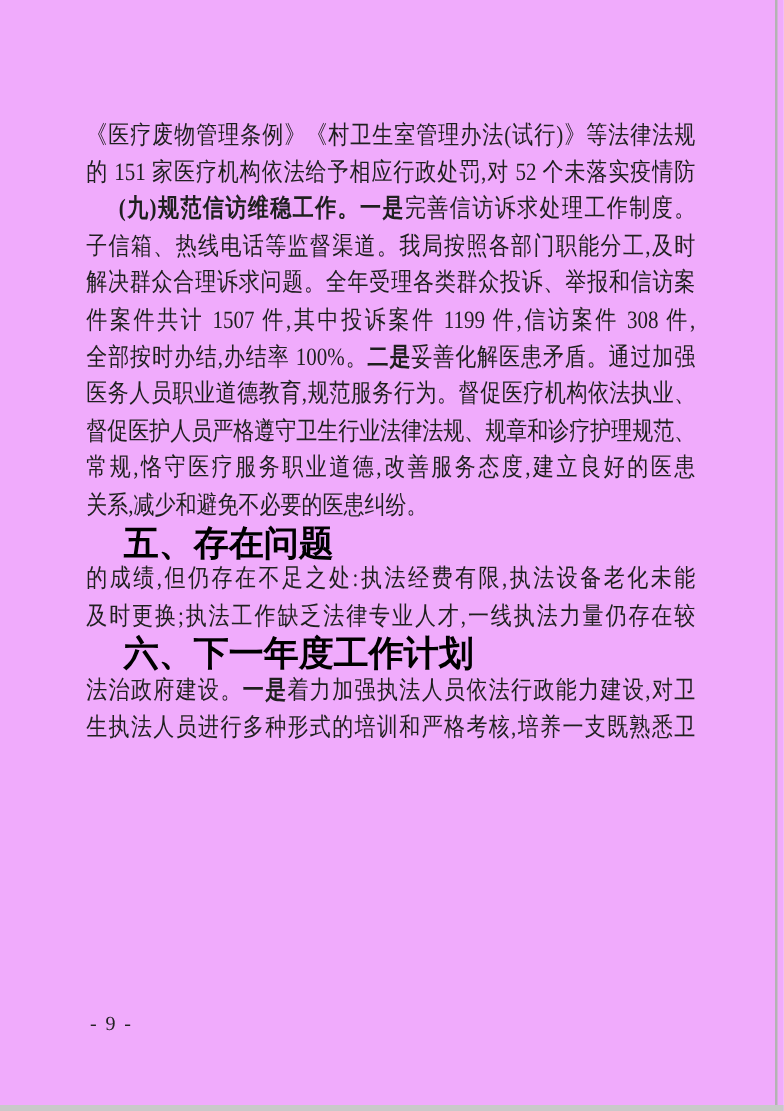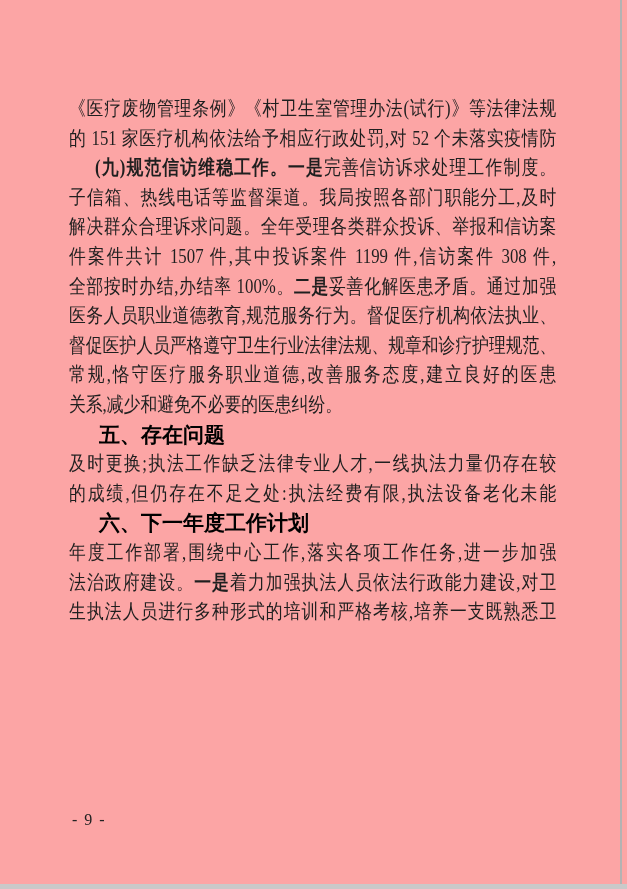--- a/index.html
+++ b/index.html
@@ -32,37 +32,37 @@
   }
   .line.just .inner{text-align-last:justify;}
   .line.indent{padding-left:26px;}
   .line.indent .inner{width:549px;}
   .line.heading{padding-left:30px;}
   .line.heading .inner{
     transform:none;
     width:auto;
     font-family:"Liberation Sans","DejaVu Sans",sans-serif;
     font-weight:700;
-    font-size:21px;
+    font-size:28px;
     color:#000000;
     text-align-last:auto;
   }
   .b{font-weight:700;}
 
   .page-num{
     position:absolute;left:72px;top:810px;
     font-size:16px;line-height:20px;color:#222222;
     letter-spacing:1.5px;
     font-family:"Liberation Serif","DejaVu Serif",serif;
   }
 </style>
 </head>
 <body>
 
-<div class="screen" style="background: #fca5a5;">
+<div class="screen" style="background: #f0abfc;">
   <div class="doc-body">
       <div class="line just">
         <div class="inner"><span>《医疗废物管理条例》《村卫生室管理办法(试行)》等法律法规</span></div>
       </div>
       <div class="line just">
         <div class="inner"><span>的 151 家医疗机构依法给予相应行政处罚,对 52 个未落实疫情防</span></div>
       </div>
       <div class="line indent just">
         <div class="inner"><span class="b">(九)规范信访维稳工作。一是</span><span>完善信访诉求处理工作制度。</span></div>
       </div>
@@ -87,30 +87,27 @@
       <div class="line just">
         <div class="inner"><span>常规,恪守医疗服务职业道德,改善服务态度,建立良好的医患</span></div>
       </div>
       <div class="line">
         <div class="inner"><span>关系,减少和避免不必要的医患纠纷。</span></div>
       </div>
       <div class="line heading">
         <div class="inner"><span class="b">五、存在问题</span></div>
       </div>
       <div class="line just">
-        <div class="inner"><span>及时更换;执法工作缺乏法律专业人才,一线执法力量仍存在较</span></div>
+        <div class="inner"><span>的成绩,但仍存在不足之处:执法经费有限,执法设备老化未能</span></div>
       </div>
       <div class="line just">
-        <div class="inner"><span>的成绩,但仍存在不足之处:执法经费有限,执法设备老化未能</span></div>
+        <div class="inner"><span>及时更换;执法工作缺乏法律专业人才,一线执法力量仍存在较</span></div>
       </div>
       <div class="line heading">
         <div class="inner"><span class="b">六、下一年度工作计划</span></div>
-      </div>
-      <div class="line just">
-        <div class="inner"><span>年度工作部署,围绕中心工作,落实各项工作任务,进一步加强</span></div>
       </div>
       <div class="line just">
         <div class="inner"><span>法治政府建设。</span><span class="b">一是</span><span>着力加强执法人员依法行政能力建设,对卫</span></div>
       </div>
       <div class="line just">
         <div class="inner"><span>生执法人员进行多种形式的培训和严格考核,培养一支既熟悉卫</span></div>
       </div>
     </div>
   <div class="page-num">- 9 -</div>
   <div class="page-right-edge" style="background: rgb(179, 179, 179);"></div>

